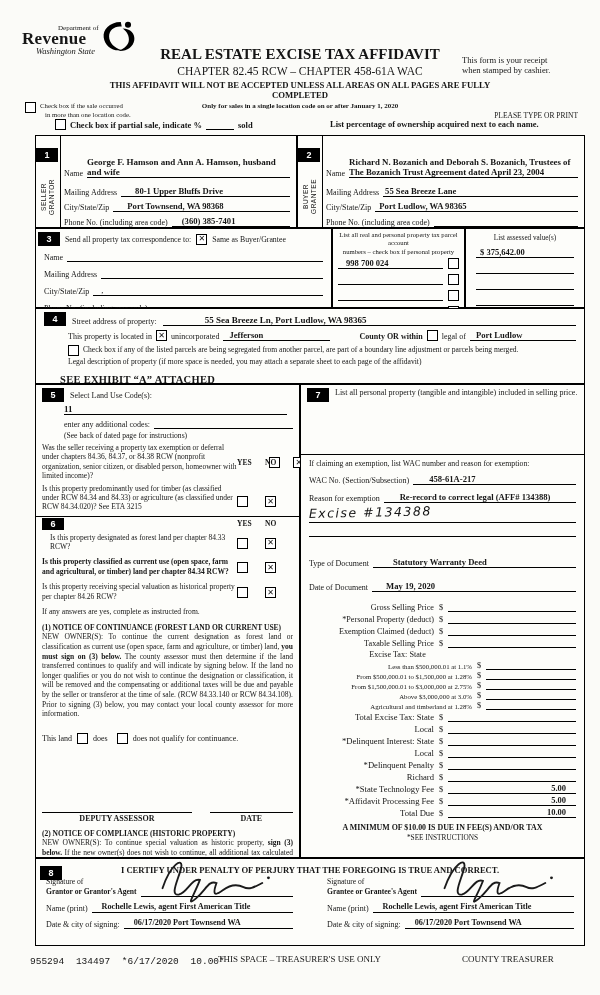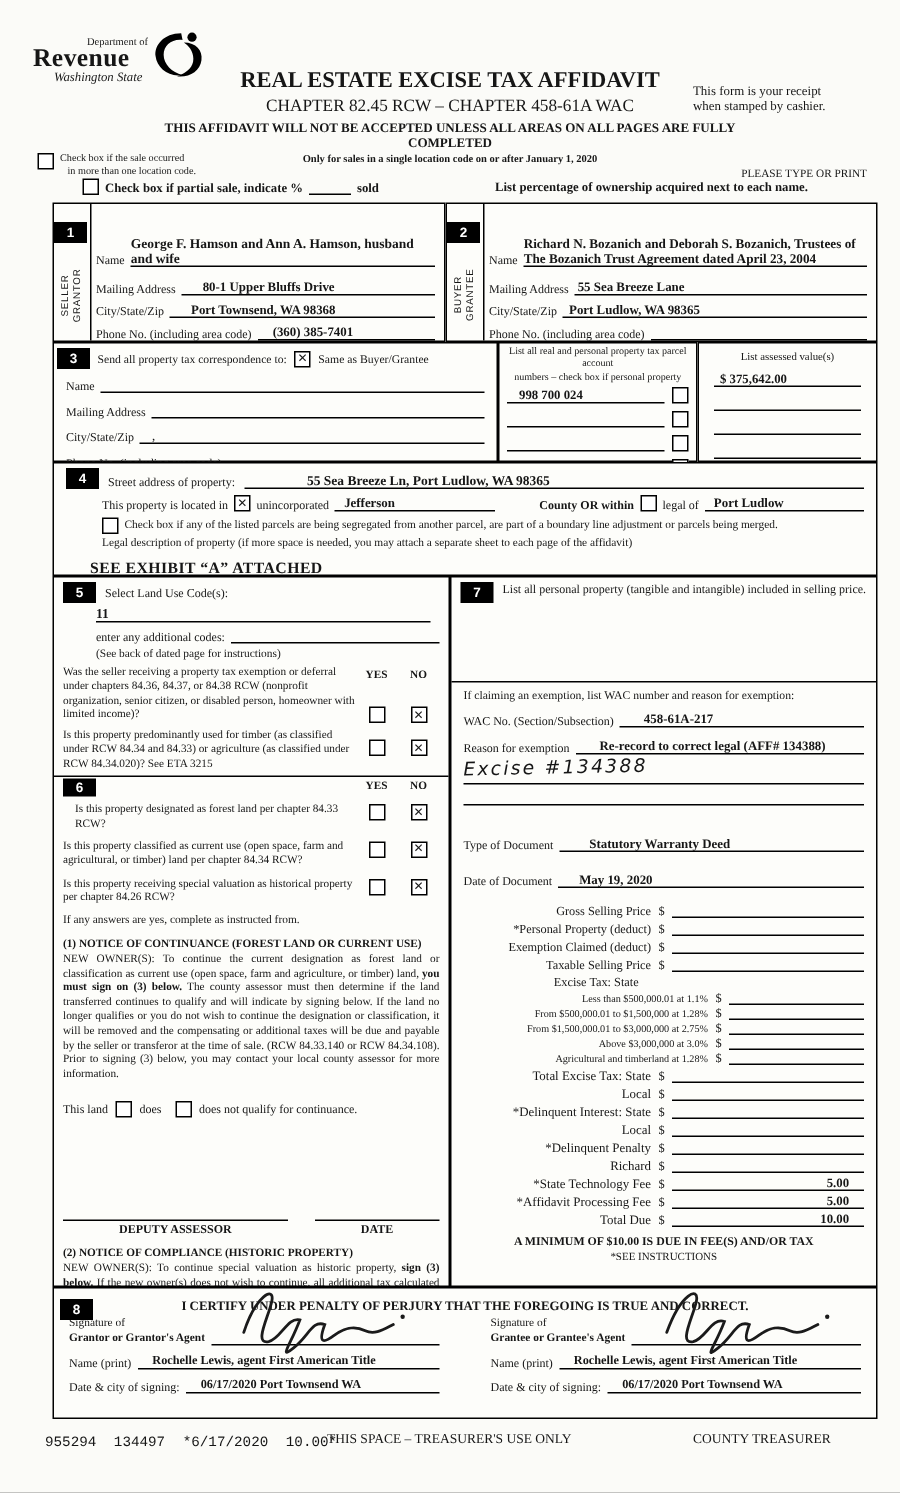--- a/index.html
+++ b/index.html
@@ -25,21 +25,21 @@
   .numstrip{position:absolute;left:0;top:0;bottom:0;width:24px;border-right:1px solid #000;}
   .sidewrap{position:absolute;left:1px;top:34px;bottom:4px;width:21px;display:flex;
             align-items:center;justify-content:center;gap:1px;}
   .side{writing-mode:vertical-rl;transform:rotate(180deg);font-family:"Liberation Sans",sans-serif;
         font-size:6.5px;letter-spacing:.5px;}
   .party-content{position:absolute;left:28px;right:6px;top:2px;bottom:4px;}
   .namearea{height:40px;display:flex;align-items:flex-end;}
   
   .qrow{display:flex;margin-top:3px;}
   .qtxt{flex:1;font-size:7.5px;line-height:1.25;}
-  .qc{width:28px;flex:none;display:flex;flex-direction:column;align-items:center;gap:17px;
+  .qc{width:28px;flex:none;display:flex;flex-direction:row;align-items:center;gap:17px;
       font-size:7.5px;font-weight:bold;padding-top:2px;}
   .notice{font-size:7.5px;line-height:1.28;text-align:justify;}
   .sigline{border-top:1px solid #000;text-align:center;font-weight:bold;font-size:8px;padding-top:1px;}
   
   .mrow{display:flex;align-items:flex-end;height:12px;margin:0 8px 0 0;}
   .mlbl{flex:1;text-align:right;font-size:8.2px;padding-right:5px;white-space:nowrap;}
   .mdollar{width:9px;font-size:8.2px;flex:none;}
   .mline{border-bottom:1px solid #000;font-size:8.5px;font-weight:bold;text-align:right;
          padding-right:10px;flex:none;min-height:9px;}
   .mrow.big .mline{width:118px;}
@@ -292,21 +292,21 @@
       </div>
       <div class="qrow">
         <span class="qtxt" style="padding-left:8px;">Is this property designated as forest land per chapter 84.33 RCW?</span>
         <span class="qc">
             <span class="cb"></span>
           </span>
         <span class="qc">
             <span class="cb on"></span>
           </span>
       </div>
-      <div class="qrow" style="margin-top:6px;">
+      <div class="qrow" style="margin-top:6px;font-weight:bold;">
         <span class="qtxt">Is this property classified as current use (open space, farm and agricultural, or timber) land per chapter 84.34 RCW?</span>
         <span class="qc">
             <span class="cb"></span>
           </span>
         <span class="qc">
             <span class="cb on"></span>
           </span>
       </div>
       <div class="qrow" style="margin-top:6px;">
         <span class="qtxt">Is this property receiving special valuation as historical property per chapter 84.26 RCW?</span>

